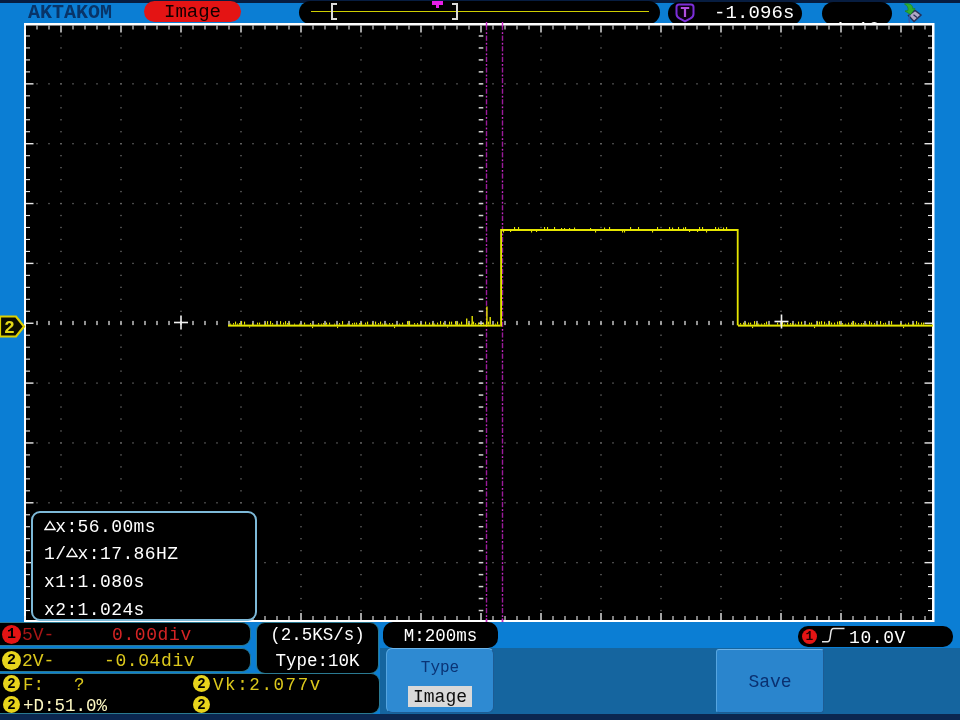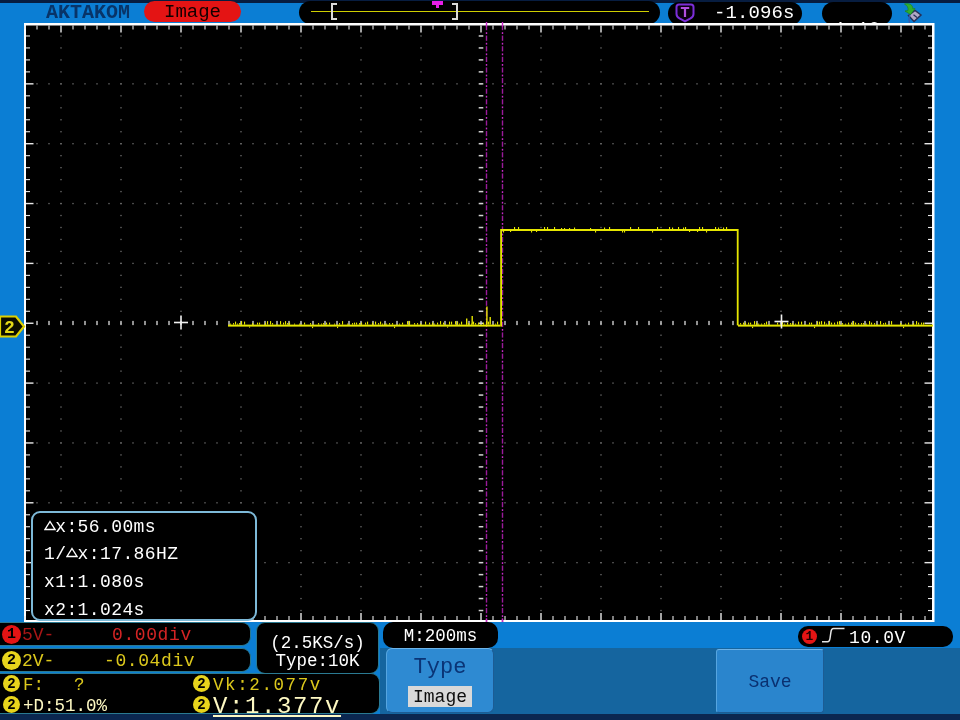--- a/index.html
+++ b/index.html
@@ -1,19 +1,19 @@
 <!DOCTYPE html>
 <html><head><meta charset="utf-8">
 <style>
 * { margin:0; padding:0; box-sizing:border-box; }
 html,body { width:960px; height:720px; overflow:hidden; }
 body { background:#0b7ed4; font-family:"Liberation Mono", monospace; position:relative; }
 .abs { position:absolute; }
 .pill { position:absolute; background:#000; border-radius:12px; }
-.mono { font-family:"Liberation Mono", monospace; white-space:pre;text-align:center; }
+.mono { font-family:"Liberation Mono", monospace; white-space:pre; }
 .wt { color:#fff; }
 </style></head>
 <body>
 
 <div class="abs" style="left:0;top:0;width:960px;height:3px;background:#071d40;"></div>
 <div class="abs" style="left:0;top:714px;width:960px;height:6px;background:#0b2750;"></div>
 
 <div class="abs mono" style="left:28px;top:2px;width:120px;height:21px;font-size:20px;line-height:21px;font-weight:bold;color:#083468;">AKTAKOM</div>
 <div class="abs" style="left:144px;top:1px;width:97px;height:21px;background:#e41414;border-radius:11px;"></div>
 <div class="abs mono" style="left:144px;top:2px;width:97px;height:20px;font-size:19px;line-height:20px;color:#130000;text-align:center;">Image</div>
@@ -2158,48 +2158,48 @@
 <div class="abs mono" style="left:22px;top:626px;font-size:18px;line-height:18px;color:#a81616;">5V-</div>
 <div class="abs mono" style="left:112px;top:626px;font-size:18px;line-height:18px;color:#d42424;letter-spacing:0.6px;">0.00div</div>
 
 <div class="abs" style="left:0;top:648px;width:251px;height:24px;background:#000;border:1px solid #2a7a92;border-left:none;border-radius:0 9px 9px 0;"></div>
 <div class="abs" style="left:2px;top:651px;width:19px;height:19px;background:#e8d41c;border-radius:50%;"></div>
 <div class="abs mono" style="left:2px;top:653px;width:19px;font-size:15px;line-height:15px;font-weight:bold;color:#000;text-align:center;">2</div>
 <div class="abs mono" style="left:22px;top:652px;font-size:18px;line-height:18px;color:#dcc81c;">2V-</div>
 <div class="abs mono" style="left:104px;top:652px;font-size:18px;line-height:18px;color:#dcc81c;letter-spacing:0.6px;">-0.04div</div>
 
 <div class="abs" style="left:256px;top:622px;width:123px;height:52px;background:#000;border:1px solid #2a7a92;border-radius:9px;"></div>
-<div class="abs mono wt" style="left:256px;top:626px;width:123px;font-size:17.5px;line-height:18px;text-align:center;margin-top:8px;">(2.5KS/s)</div>
+<div class="abs mono wt" style="left:256px;top:626px;width:123px;font-size:17.5px;line-height:18px;text-align:center;">(2.5KS/s)</div>
 <div class="abs mono wt" style="left:256px;top:652px;width:123px;font-size:17.5px;line-height:18px;text-align:center;">Type:10K</div>
 
 <div class="abs" style="left:383px;top:622px;width:115px;height:26px;background:#000;border-radius:10px;"></div>
 <div class="abs mono wt" style="left:383px;top:627px;width:115px;font-size:17.5px;line-height:18px;text-align:center;">M:200ms</div>
 
 <div class="abs" style="left:0;top:673px;width:380px;height:41px;background:#000;border:1px solid #2a7a92;border-left:none;border-radius:0 9px 9px 0;"></div>
 <div class="abs" style="left:3px;top:675px;width:17px;height:17px;background:#e8d41c;border-radius:50%;"></div>
 <div class="abs mono" style="left:3px;top:677px;width:17px;font-size:14px;line-height:14px;font-weight:bold;color:#000;text-align:center;">2</div>
 <div class="abs mono" style="left:23px;top:677px;font-size:17.5px;line-height:17px;color:#dcc81c;">F:</div>
 <div class="abs mono" style="left:74px;top:677px;font-size:17.5px;line-height:17px;color:#dcc81c;">?</div>
 <div class="abs" style="left:3px;top:696px;width:17px;height:17px;background:#e8d41c;border-radius:50%;"></div>
 <div class="abs mono" style="left:3px;top:698px;width:17px;font-size:14px;line-height:14px;font-weight:bold;color:#000;text-align:center;">2</div>
 <div class="abs mono" style="left:23px;top:698px;font-size:17.5px;line-height:17px;color:#fef9c3;">+D:51.0%</div>
 <div class="abs" style="left:193px;top:675px;width:17px;height:17px;background:#e8d41c;border-radius:50%;"></div>
 <div class="abs mono" style="left:193px;top:677px;width:17px;font-size:14px;line-height:14px;font-weight:bold;color:#000;text-align:center;">2</div>
 <div class="abs mono" style="left:213px;top:677px;font-size:17.5px;line-height:17px;color:#dcc81c;letter-spacing:1.6px;">Vk:2.077v</div>
 <div class="abs" style="left:193px;top:696px;width:17px;height:17px;background:#e8d41c;border-radius:50%;"></div>
 <div class="abs mono" style="left:193px;top:698px;width:17px;font-size:14px;line-height:14px;font-weight:bold;color:#000;text-align:center;">2</div>
-<div class="abs mono" style="left:213px;top:698px;font-size:24px;line-height:17px;color:#fef9c3;letter-spacing:1.6px;text-decoration:underline;">V:1.377v</div>
+<div class="abs mono" style="left:213px;top:698px;font-size:14px;line-height:17px;color:#000000;letter-spacing:1.6px;">V:1.377v</div>
 
 <div class="abs" style="left:798px;top:626px;width:155px;height:21px;background:#000;border-radius:10px;"></div>
 <div class="abs" style="left:802px;top:629px;width:15px;height:15px;background:#e41414;border-radius:50%;"></div>
 <div class="abs mono" style="left:802px;top:630px;width:15px;font-size:13px;line-height:14px;font-weight:bold;color:#200000;text-align:center;">1</div>
 <svg class="abs" style="left:820px;top:626px;" width="30" height="21" viewBox="0 0 30 21">
   <path d="M2 15.8 H7.5 Q9.5 15.8 10 12.5 L11 5.6 Q11.5 2.6 13.5 2.6 H24.5" fill="none" stroke="#e4e4e4" stroke-width="1.5"></path>
 </svg>
 <div class="abs mono wt" style="left:849px;top:629px;font-size:18px;line-height:18px;letter-spacing:0.6px;">10.0V</div>
 
 <div class="abs" style="left:386px;top:648px;width:108px;height:65px;background:#2e8ad2;border:1px solid #1c5c94;border-top-color:#6db3e8;border-left-color:#56a5e0;border-radius:6px;"></div>
-<div class="abs mono" style="left:386px;top:659px;width:108px;font-size:22px;line-height:18px;color:#0a3476;text-align:center;">Type</div>
+<div class="abs mono" style="left:386px;top:659px;width:108px;font-size:16px;line-height:18px;color:#0a3476;text-align:center;">Type</div>
 <div class="abs" style="left:408px;top:686px;width:64px;height:21px;background:#d9d9d9;"></div>
 <div class="abs mono" style="left:408px;top:688px;width:64px;font-size:18px;line-height:18px;color:#0c0c0c;text-align:center;">Image</div>
 
 <div class="abs" style="left:716px;top:649px;width:108px;height:64px;background:#2a85cd;border:1px solid #1c5c94;border-top-color:#6db3e8;border-left-color:#56a5e0;border-radius:3px;"></div>
 <div class="abs mono" style="left:716px;top:673px;width:108px;font-size:18px;line-height:18px;color:#0a3070;text-align:center;">Save</div>
 
 </body></html>

